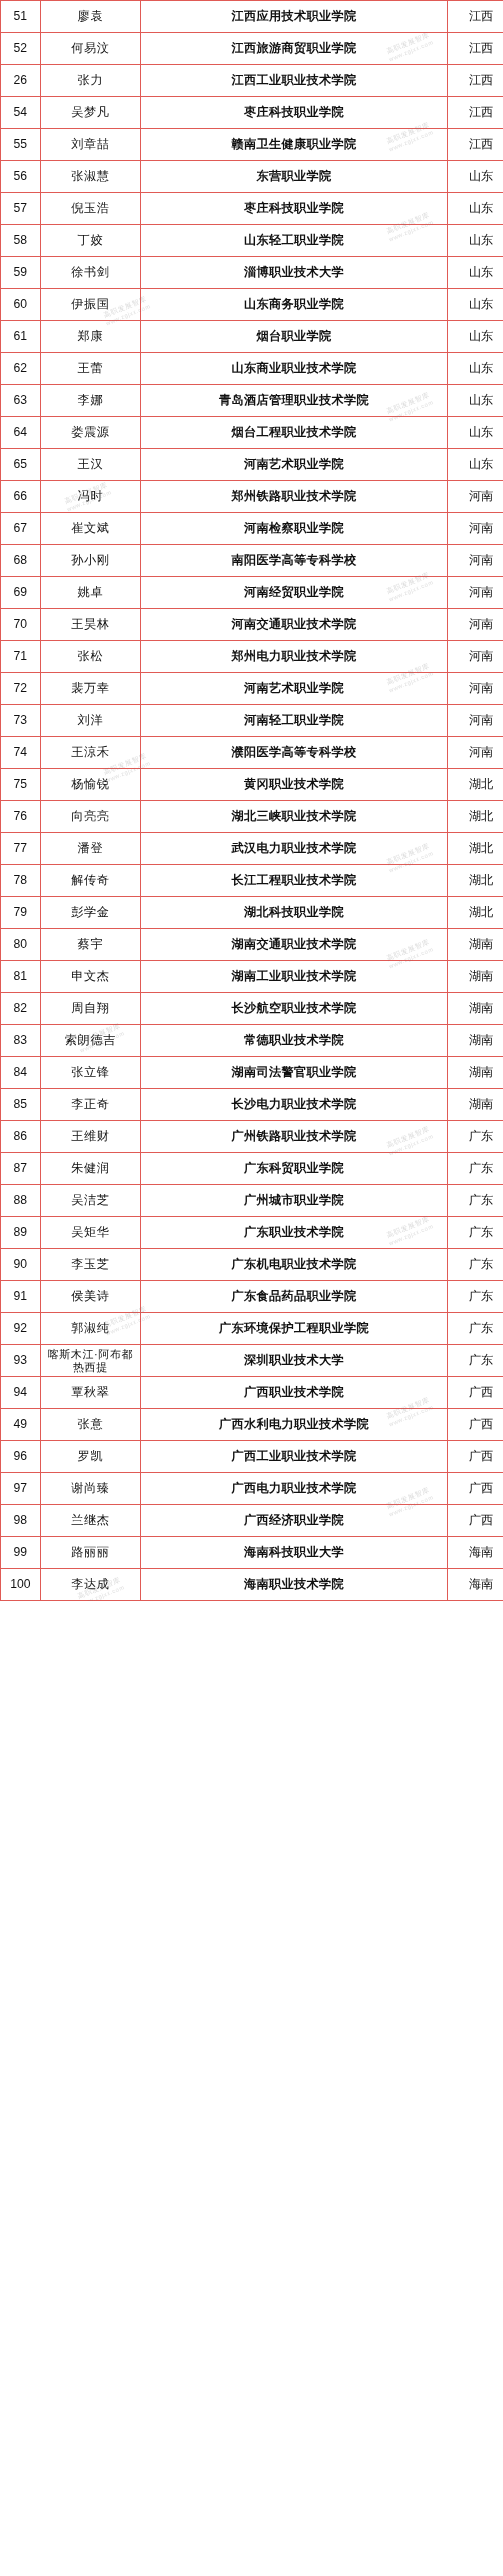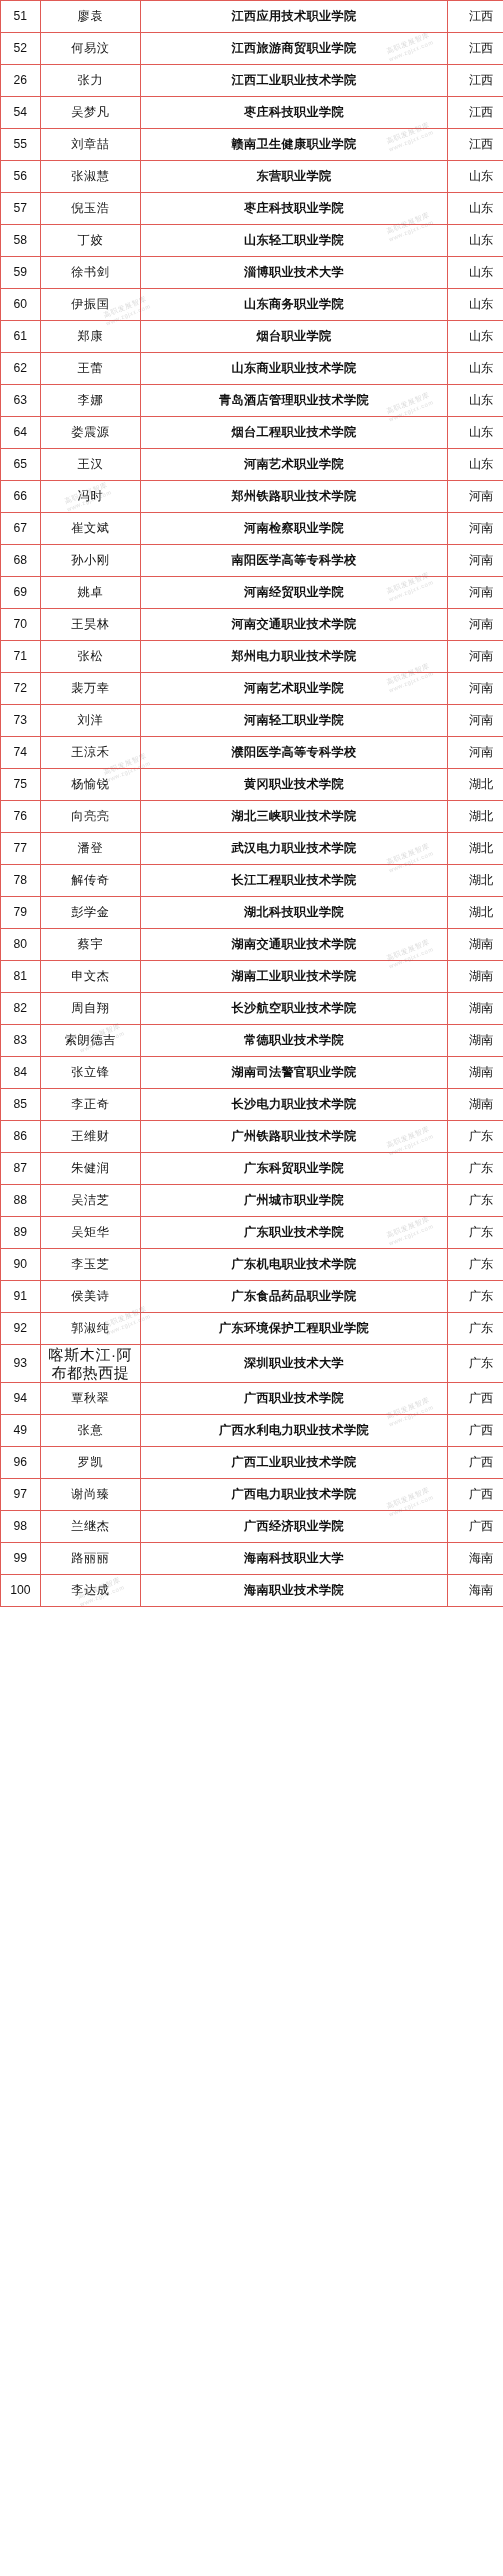--- a/index.html
+++ b/index.html
@@ -48,21 +48,21 @@
   td.col-school {
     width: 303px;
     letter-spacing: 0.3px;
     font-weight: bold;
   }
   td.col-prov {
     width: 64px;
   }
   td.col-idx.narrow-txt,
   td.col-name.narrow-txt {
-    font-size: 15px;
+    font-size: 11px;
     line-height: 1.15;
   }
   
   .wm {
     position: absolute;
     pointer-events: none;
     color: rgba(120,120,120,0.28);
     font-size: 7px;
     line-height: 1.25;
     transform: rotate(-22deg);

